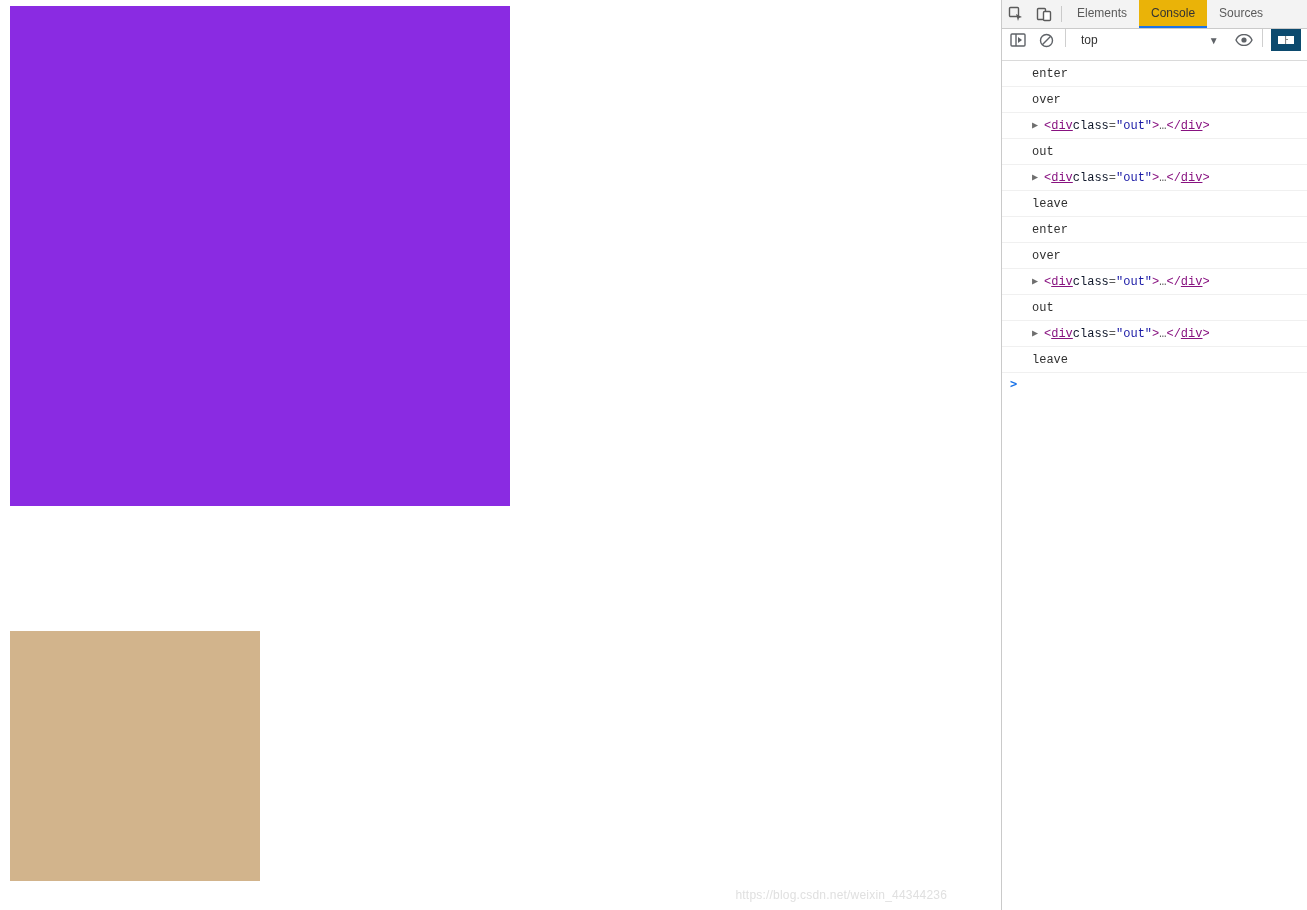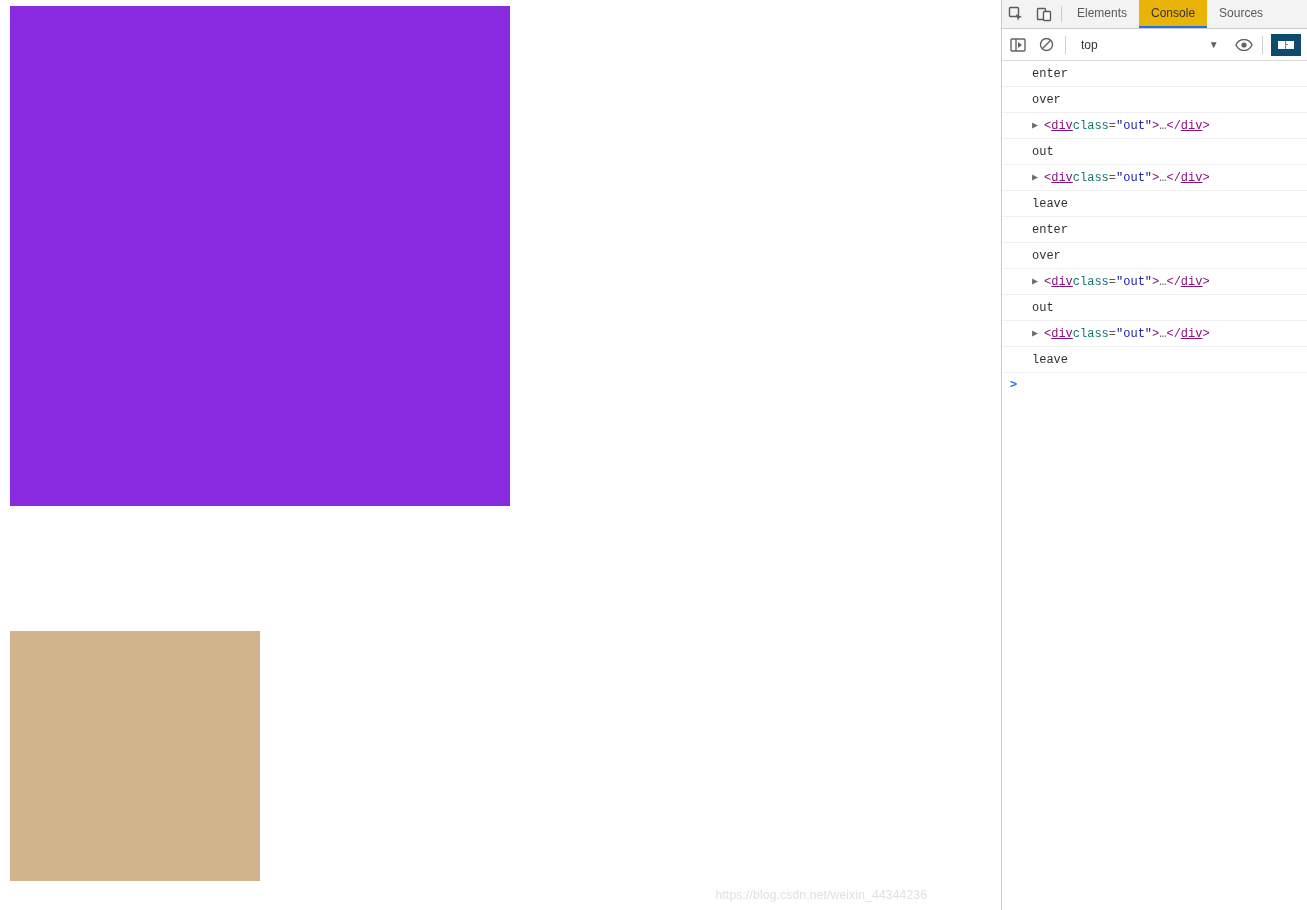--- a/index.html
+++ b/index.html
@@ -33,21 +33,21 @@
     .tan-box {
       position: absolute;
       left: 10px;
       top: 631px;
       width: 250px;
       height: 250px;
       background: #d2b48c;
     }
     .watermark {
       position: absolute;
-      right: 20px;
+      right: 0;
       bottom: 8px;
       color: #e0e0e0;
       font-size: 12px;
       letter-spacing: 0.2px;
       font-family: Arial, sans-serif;
     }
 
     
     .devtools {
       position: absolute;
@@ -95,21 +95,21 @@
     .dt-tab.active {
       color: #333;
       border-bottom: 2px solid #1a73e8;
       background: #eab308;
     }
 
     
     .console-toolbar {
       height: 32px;
       display: flex;
-      align-items: center;
+      align-items: flex-start;
       gap: 8px;
       padding: 0 6px;
       border-bottom: 1px solid #dadada;
       background: #fff;
     }
     .tb-btn {
       width: 22px;
       height: 22px;
       display: flex;
       align-items: center;
@@ -177,21 +177,21 @@
       display: inline-block;
       width: 10px;
       color: #6e6e6e;
       font-size: 10px;
       margin-right: 2px;
       transform: translateY(-1px);
     }
     
     .tk-ang   { color: #881280; } 
     .tk-tag   { color: #881280; text-decoration: underline; }
-    .tk-attr  { color: #0f766e; }
+    .tk-attr  { color: #0f172a; }
     .tk-eq    { color: #5a5a5a; }
     .tk-str   { color: #1a1aa6; }
     .tk-ell   { color: #5a5a5a; }
 
     .prompt-row {
       display: flex;
       align-items: center;
       height: 22px;
       padding-left: 8px;
       font-family: Menlo, Consolas, monospace;

